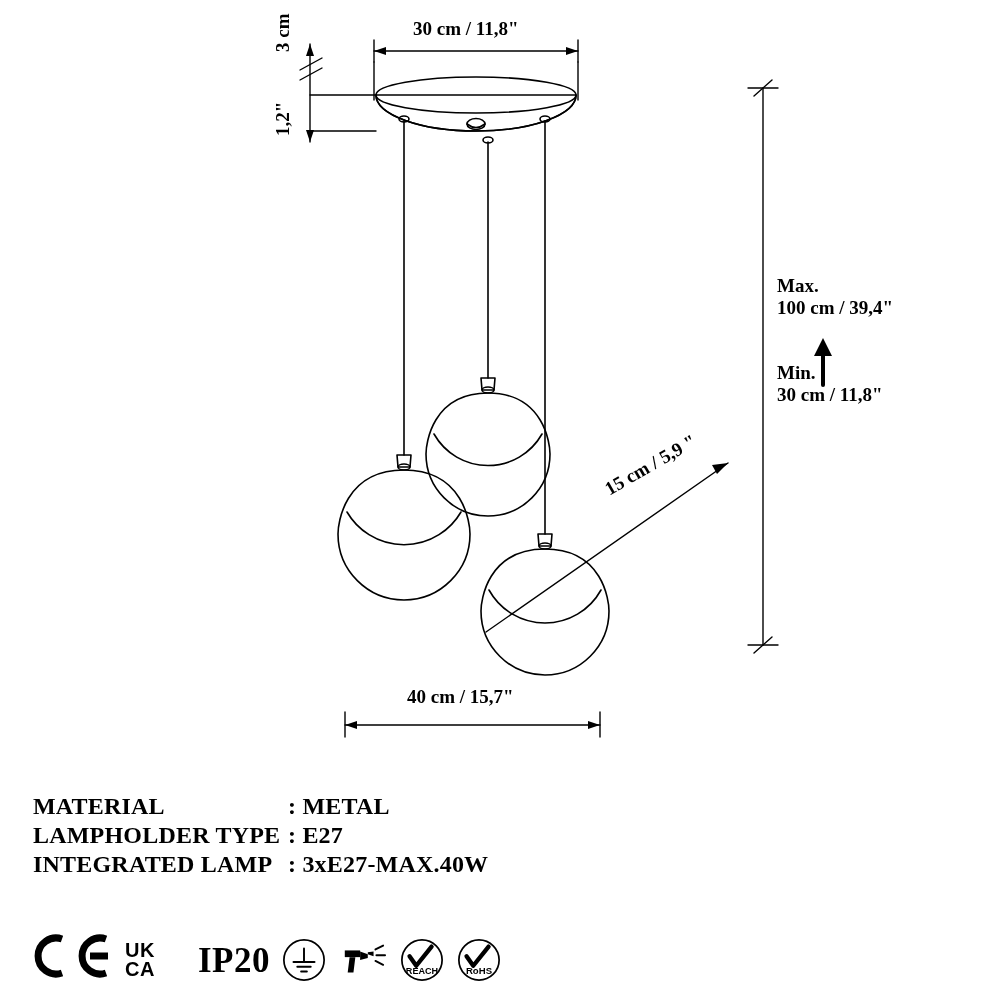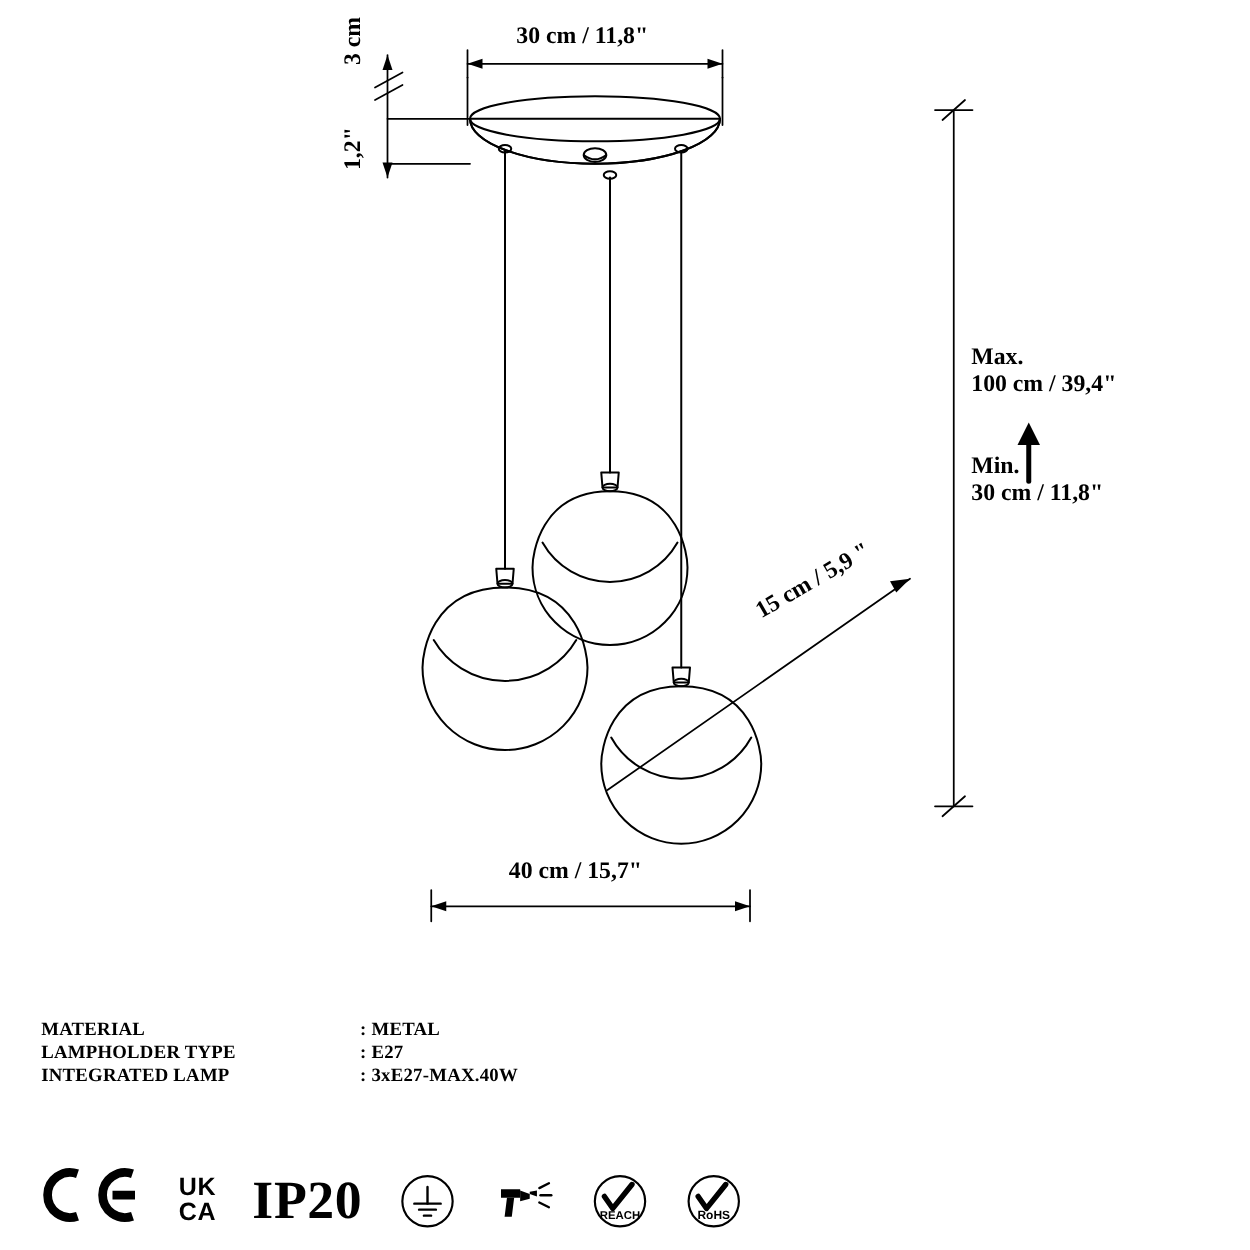--- a/index.html
+++ b/index.html
@@ -28,59 +28,60 @@
   #dim-left     { left:272px; top:52px; transform:rotate(-90deg); transform-origin:left top; }
   #dim-left-inner{ position:absolute; left:-84px; top:0px; }
   #dim-bottom   { left:407px; top:686px; }
   #dim-right-max{ left:777px; top:275px; }
   #dim-right-min{ left:777px; top:362px; }
   #dim-diagonal { left:601px; top:481px; transform:rotate(-30deg); transform-origin:left top; }
 
   
   .specs {
     position:absolute;
-    left:33px; top:816px;
-    font-family:"Liberation Serif", serif;
-    font-weight:bold;
-    font-size:15px;
+    left:33px; top:793px;
+    font-family:"Liberation Serif", serif;
+    font-weight:bold;
+    font-size:24px;
     letter-spacing:0.2px;
   }
   .specs table { border-collapse:collapse; }
   .specs td { padding:0 0 1px 0; vertical-align:top; line-height:1.16; }
   .specs td.k { width:250px; }
   .specs td.v { padding-left:5px;margin-top:40px; }
 
   
   .certs {
     position:absolute;
     left:26px; top:930px;
     display:flex;
     align-items:center;
-    gap:29px;
+    gap:11px;
   }
   .cert-ce {
     font-family:"Liberation Serif", serif;
     font-weight:bold;
     font-size:47px;
     letter-spacing:3px;
     line-height:1;
   }
   .cert-ukca {
     font-family:"Liberation Sans", sans-serif;
     font-weight:bold;
     font-size:20px;
     line-height:0.97;
     letter-spacing:0.5px;
   }
   .cert-ip {
     font-family:"Liberation Serif", serif;
     font-weight:bold;
-    font-size:43px;
+    font-size:35px;
     letter-spacing:0.5px;
     line-height:1;
+    margin-left:32px;
   }
   .badge { width:46px; height:46px; }
   .badge-wide { width:50px; height:46px; }
 </style>
 </head>
 <body>
 
 <div class="stage">
 
   <svg class="diagram" viewBox="0 0 1000 1000">

